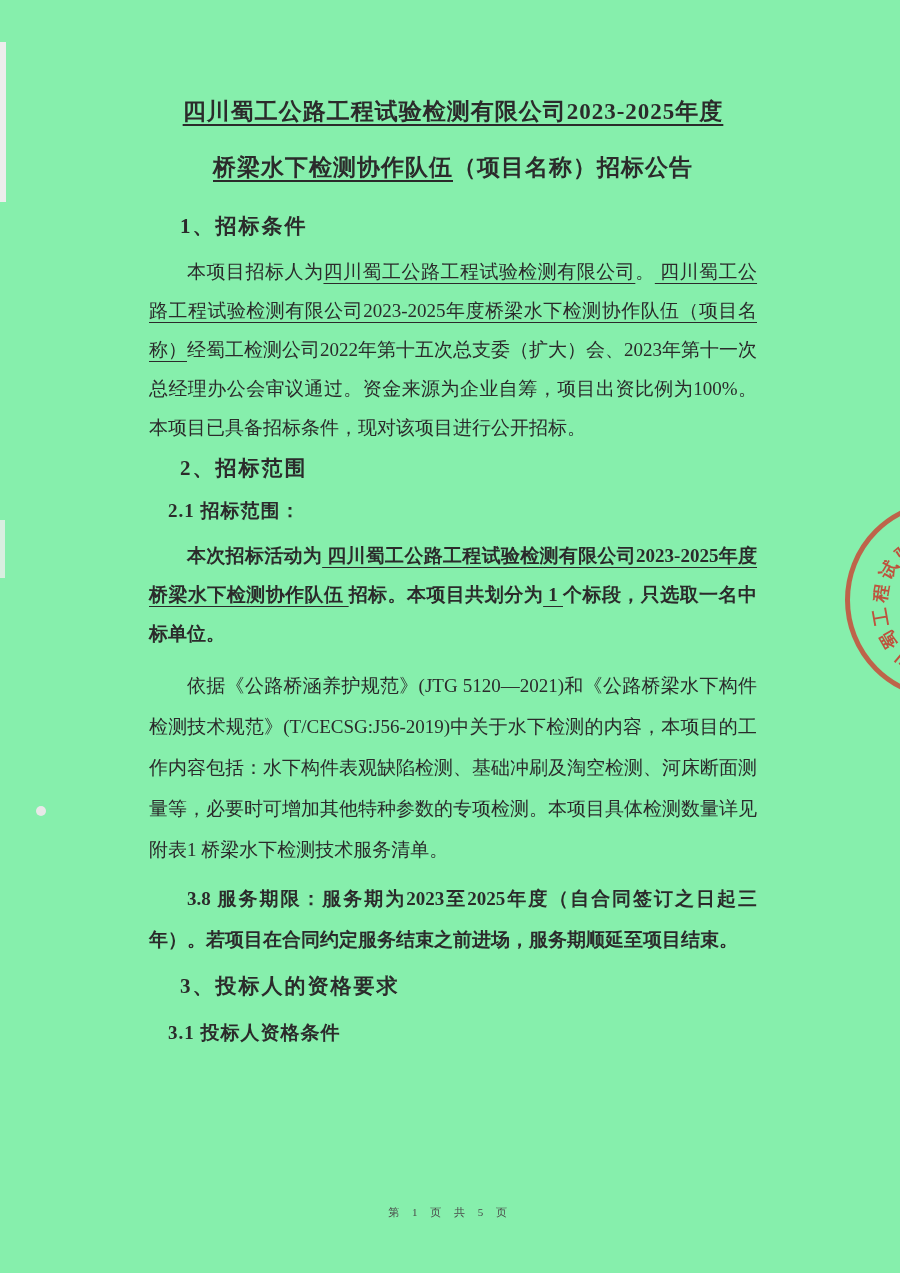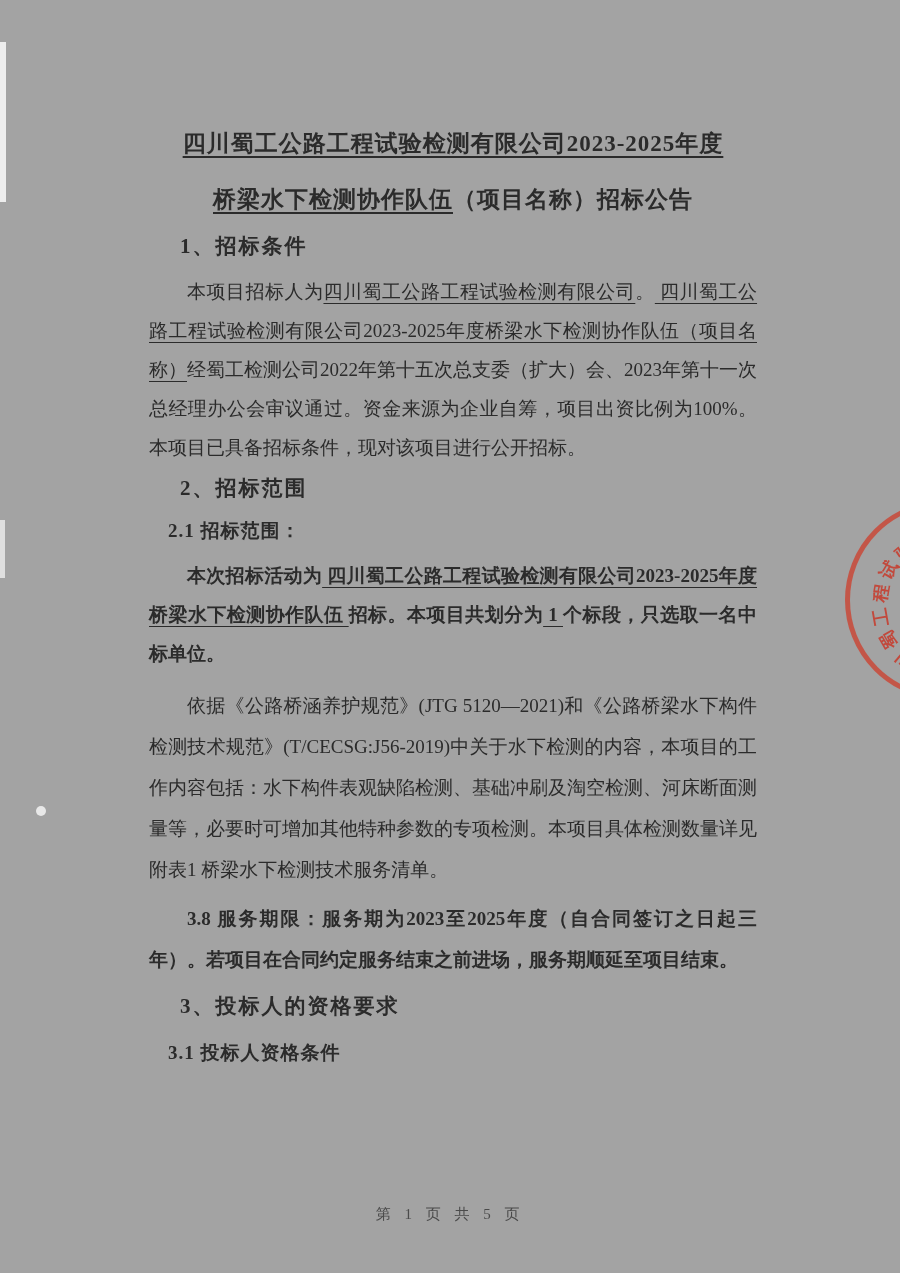--- a/index.html
+++ b/index.html
@@ -5,23 +5,23 @@
   html, body { margin: 0; padding: 0; background: #ffffff; }
   body {
     width: 900px; height: 1273px;
     position: relative;
     overflow: hidden;
     font-family: "Liberation Serif", "DejaVu Serif", serif;
     color: #2b2b2b;
   }
   .page {
     position: absolute; inset: 0;
-    padding: 116px 136px 0 142px;
+    padding: 84px 136px 0 142px;
     box-sizing: border-box;
-    background: #a3a3a3;
+    background: #86efac;
   }
   
   .edge-strip { position: absolute; background: #ededed; }
   .edge-strip.top-left   { left: 0; top: 42px;  width: 6px; height: 160px; }
   .edge-strip.mid-left   { left: 0; top: 520px; width: 5px; height: 58px; opacity: .8; }
   .speck { position: absolute; left: 36px; top: 806px; width: 10px; height: 10px;
            border-radius: 50%; background: #e8e8e8; }
 
   .doc-title {
     text-align: center;
@@ -31,21 +31,21 @@
     letter-spacing: 1px;
   }
   .u { text-decoration: underline; text-underline-offset: 5px; }
 
   .h-major {
     font-size: 21px;
     font-weight: 700;
     padding-left: 38px;
     letter-spacing: 2px;
   }
-  .h1-major { margin: 4px 0 0 0; }
+  .h1-major { margin: 16px 0 0 0; }
   .h2-major { margin: 4px 0 0 0; }
   .h3-major { margin: 12px 0 0 0; }
 
   p { margin: 7px; }
   .body-p {
     font-size: 19px;
     line-height: 39px;
     text-align: justify;
     text-indent: 38px;
   }
@@ -61,21 +61,21 @@
   .p22 { margin-top: 12px; line-height: 41px; }
   .p23 { margin-top: 8px;  line-height: 41px; font-weight: 700; }
   .s31-head  { margin-top: 20px; }
   .s31-item1 { margin-top: 20px; padding-left: 14px; }
 
   .page-footer {
     position: absolute;
     left: 0; right: 0;
     top: 1205px;
     text-align: center;
-    font-size: 15px;
+    font-size: 11px;
     color: #4a4a4a;
     letter-spacing: 5px;
   }
 
   
   .seal {
     position: absolute;
     left: 845px; top: 500px;
     width: 200px; height: 200px;
     border: 5px solid rgba(203, 70, 52, 0.82);

